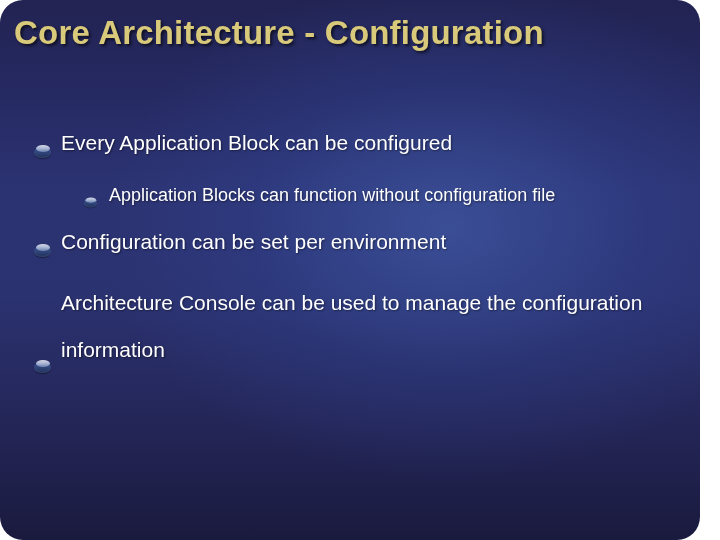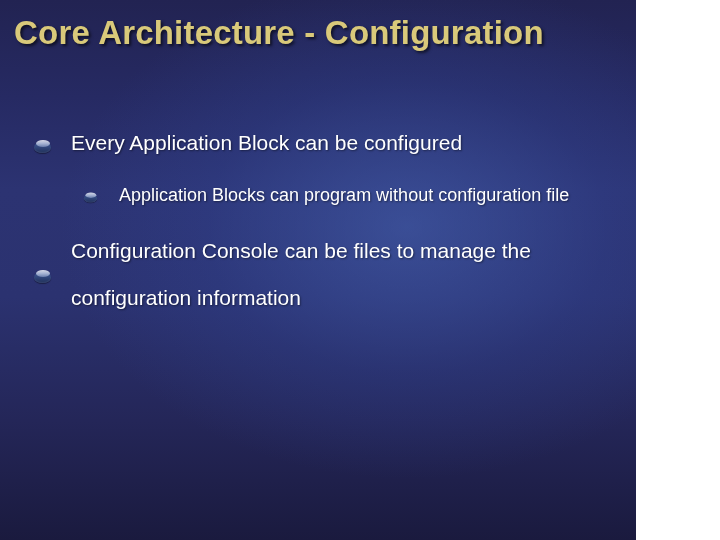--- a/index.html
+++ b/index.html
@@ -4,37 +4,38 @@
 <style>
   html, body {
     margin: 0;
     padding: 0;
     width: 720px;
     height: 540px;
     overflow: hidden;
     font-family: Arial, sans-serif;
   }
   .slide {
-    width: 636px;
+    width: 700px;
     height: 540px;
     background:
       radial-gradient(ellipse 480px 350px at 64% 42%,
         rgba(70, 100, 180, 0.55) 0%,
         rgba(50, 70, 150, 0.30) 42%,
         rgba(30, 35, 90, 0.0) 72%),
       linear-gradient(to bottom,
         #222352 0%,
         #262a63 18%,
         #2c3372 35%,
         #2b3270 55%,
         #242658 78%,
         #1a1a3e 100%);
     position: relative;
     box-sizing: border-box;
     color: #ffffff;
+    border-radius: 23px;
   }
   .title {
     position: absolute;
     top: 14px;
     left: 14px;
     right: 14px;
     font-size: 33px;
     font-weight: bold;
     letter-spacing: 0.2px;
     color: #d9c97a;
@@ -43,22 +44,22 @@
   .content {
     position: absolute;
     top: 128px;
     left: 34px;
     right: 14px;
     font-size: 21px;
     line-height: 1.45;
   }
   .item {
     display: flex;
-    align-items: center;
-    gap: 20px;
+    align-items: flex-end;
+    gap: 10px;
   }
   .item.top { margin-bottom: 22px; }
   .sub-wrap {
     padding-left: 48px;
     padding-top: 2px;
     padding-bottom: 10px;
   }
   .sub-wrap .item {
     font-size: 18px;
     margin-bottom: 8px;
@@ -108,24 +109,28 @@
   <div class="content">
 
     <div class="item top">
       <span class="bullet"></span>
       <span class="text">Every Application Block can be configured</span>
     </div>
 
     <div class="sub-wrap">
       <div class="item">
         <span class="bullet"></span>
-        <span class="text">Application Blocks can program without configuration file</span>
+        <span class="text">Application Blocks can function without configuration file</span>
       </div>
     </div>
 
+    <div class="item top">
+      <span class="bullet"></span>
+      <span class="text">Configuration can be set per environment</span>
+    </div>
 
     <div class="item">
       <span class="bullet"></span>
-      <span class="text multiline">Configuration Console can be files to manage the configuration information</span>
+      <span class="text multiline">Architecture Console can be used to manage the configuration information</span>
     </div>
 
   </div>
 </div>
 
 </body></html>

